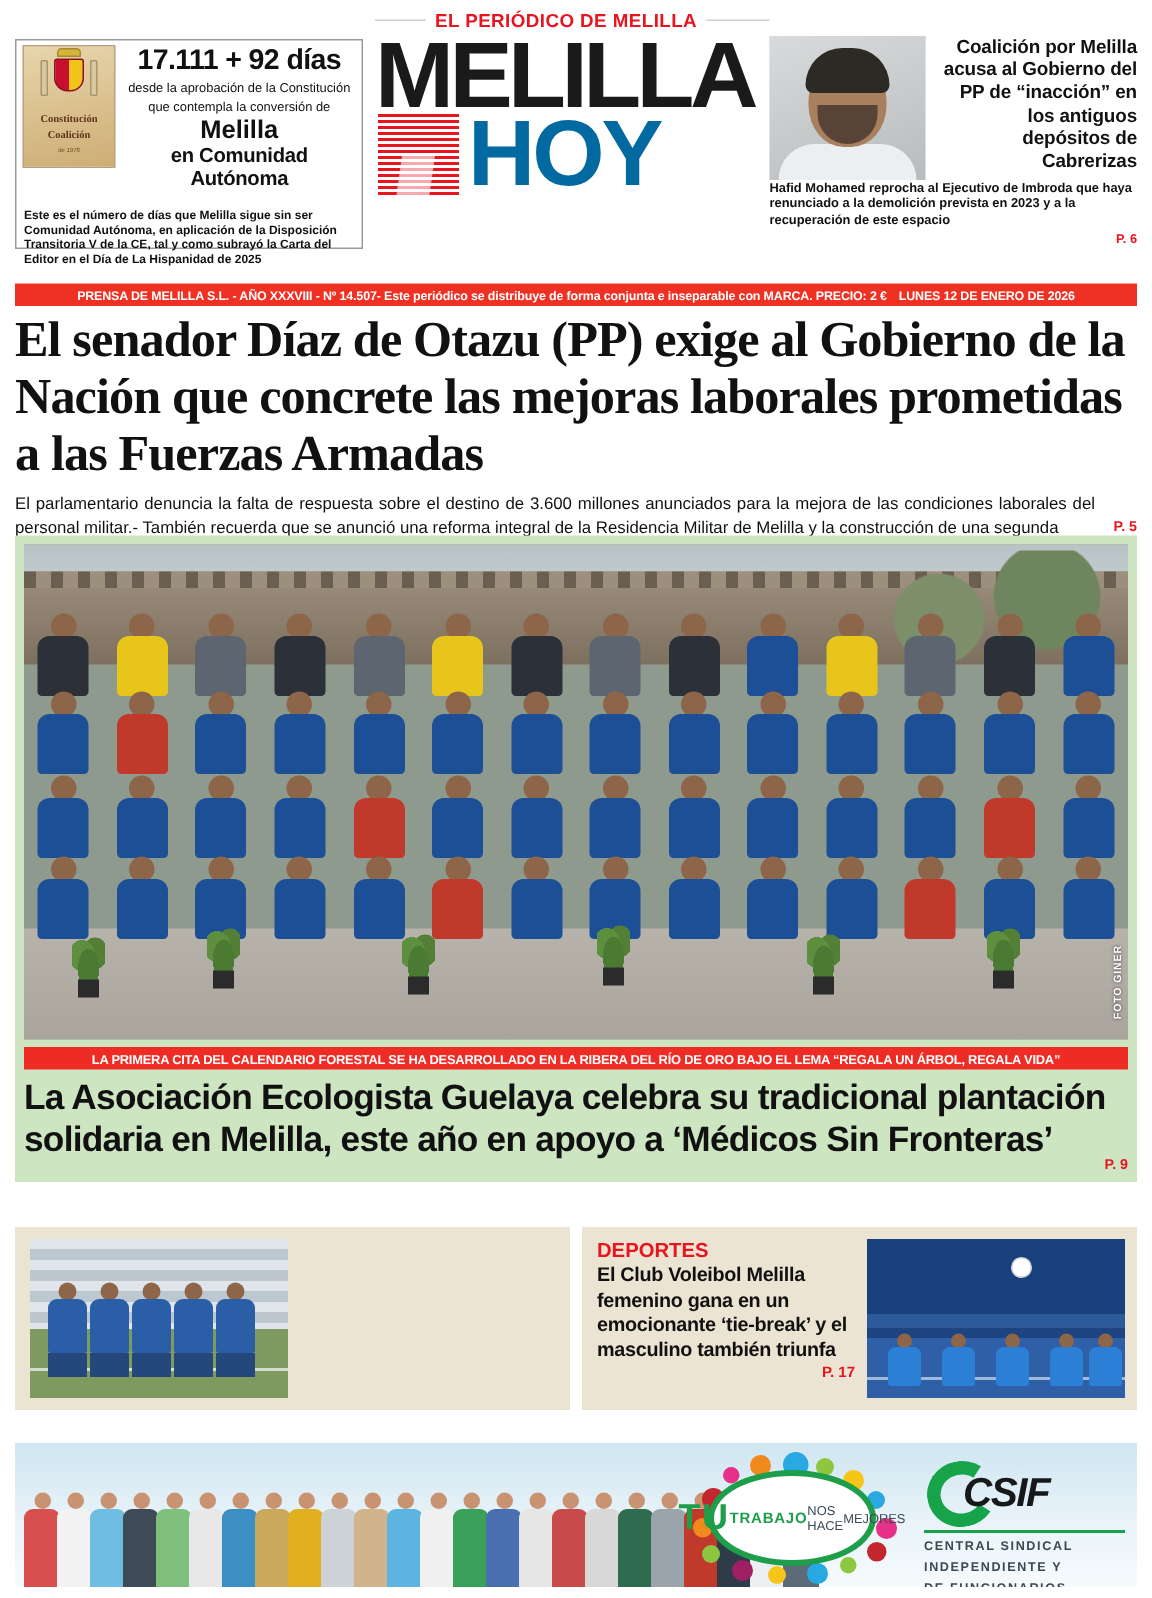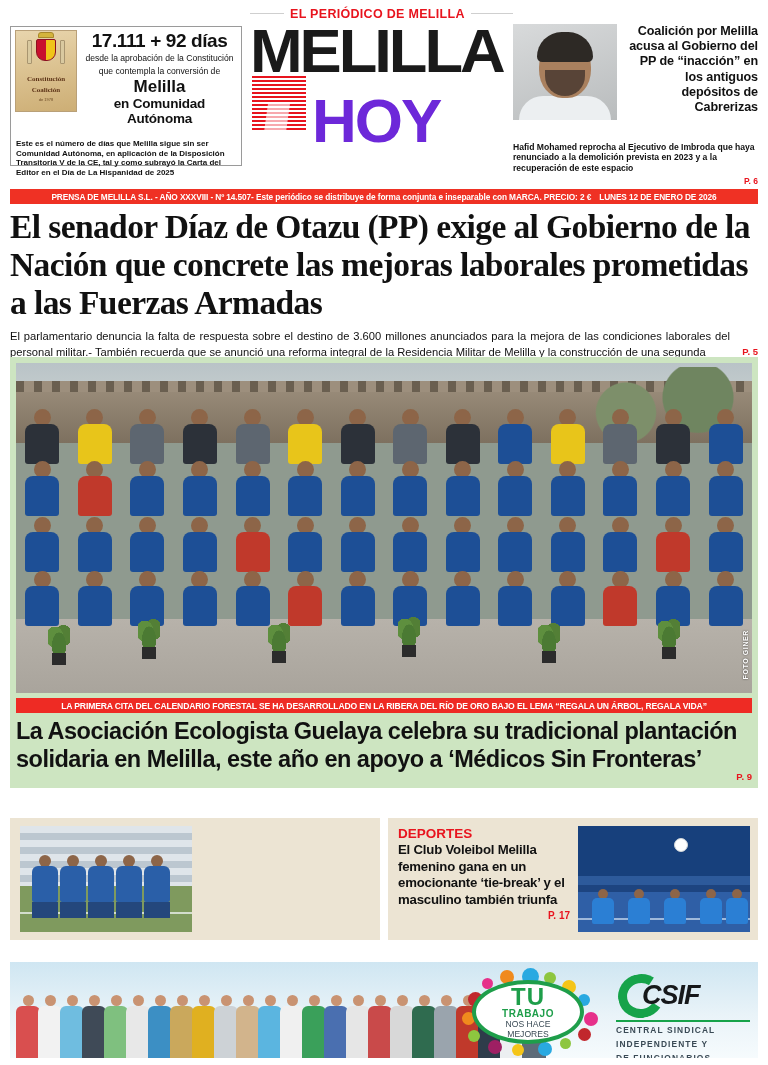--- a/index.html
+++ b/index.html
@@ -92,21 +92,21 @@
   .red-mark::after {
     content:""; position:absolute; left:14px; top:28px;
     width:22px; height:28px;
     background: repeating-linear-gradient(
       to bottom, #f7a9ae 0 2px, #ffffff 2px 4px);
     transform: skewX(-8deg);
   }
   .logo-hoy {
     position:absolute; left:62px; top:0;
     font-size:62px; font-weight:bold; letter-spacing:-2px;
-    line-height:62px; color:#6d28d9;margin-top:18px;
+    line-height:62px; color:#0369a1;
   }
 
   
   .tr-story { width: 245px; margin-top: 24px; display:flex; flex-direction:column; }
   .tr-top { display:flex; gap:7px; }
   .tr-photo {
     width:104px; height:96px; flex:0 0 104px; overflow:hidden;
     background:#cfd2d4; position:relative;
   }
   .tr-photo .bgwall { position:absolute; inset:0; background:linear-gradient(160deg,#d8dadb,#b9bcbd); }
@@ -127,21 +127,21 @@
   .tr-photo .body {
     position:absolute; left:50%; bottom:0; transform:translateX(-50%);
     width:92px; height:24px; border-radius:36px 36px 0 0; background:#eceff1;
   }
   .tr-head {
     flex:1; font-size:12.6px; font-weight:bold; line-height:15.2px;
     text-align:right; color:#111; letter-spacing:-0.1px;
   }
   .tr-sub {
     font-size:8.6px; font-weight:bold; line-height:10.4px;
-    color:#111; margin-top:22px;
+    color:#111; margin-top:0;
   }
   .tr-page { font-size:8.5px; font-weight:bold; color:#e8141e; text-align:right; margin-top:3px; }
 
   
   .redbar {
     position:absolute; left:10px; right:10px; top:189px; height:15px;
     background:#ef3124; color:#fff;
     display:flex; align-items:center; justify-content:center;
     font-size:8.3px; font-weight:bold; letter-spacing:-0.1px; white-space:nowrap;
   }
@@ -258,21 +258,21 @@
   .ad .pp .hd { width:11px;height:11px;border-radius:50%;margin:0 auto;background:#c99372; }
   .ad .pp .bd { width:24px;height:52px;border-radius:6px 6px 0 0; }
   .ad .tu {
     position:absolute; left:432px; top:8px; width:172px; height:84px;
   }
   .ad .dots { position:absolute; inset:0; border-radius:50%; }
   .ad .dot { position:absolute; border-radius:50%; }
   .ad .tu-inner {
     position:absolute; left:30px; top:10px; width:112px; height:64px;
     border-radius:50%; background:#ffffff; border:4px solid #1e9e4a;
-    display:flex; flex-direction:column; align-items:center; justify-content:center;
+    display:flex; flex-direction:row; align-items:center; justify-content:center;
   }
   .ad .tu-big { color:#1e9e4a; font-size:24px; font-weight:bold; line-height:22px; letter-spacing:1px; }
   .ad .tu-tr { color:#1e9e4a; font-size:10px; font-weight:bold; letter-spacing:0.5px; line-height:11px; }
   .ad .tu-s1, .ad .tu-s2 { color:#3a4a55; font-size:8.6px; line-height:10px; }
   .ad .csif { position:absolute; right:8px; top:12px; width:134px; }
   .ad .csif-logo { position:relative; height:44px; }
   .ad .csif-c {
     position:absolute; left:2px; top:0; width:46px; height:44px;
     border:9px solid #16a34a; border-radius:50%; border-right-color:transparent;
     transform: rotate(-12deg);

